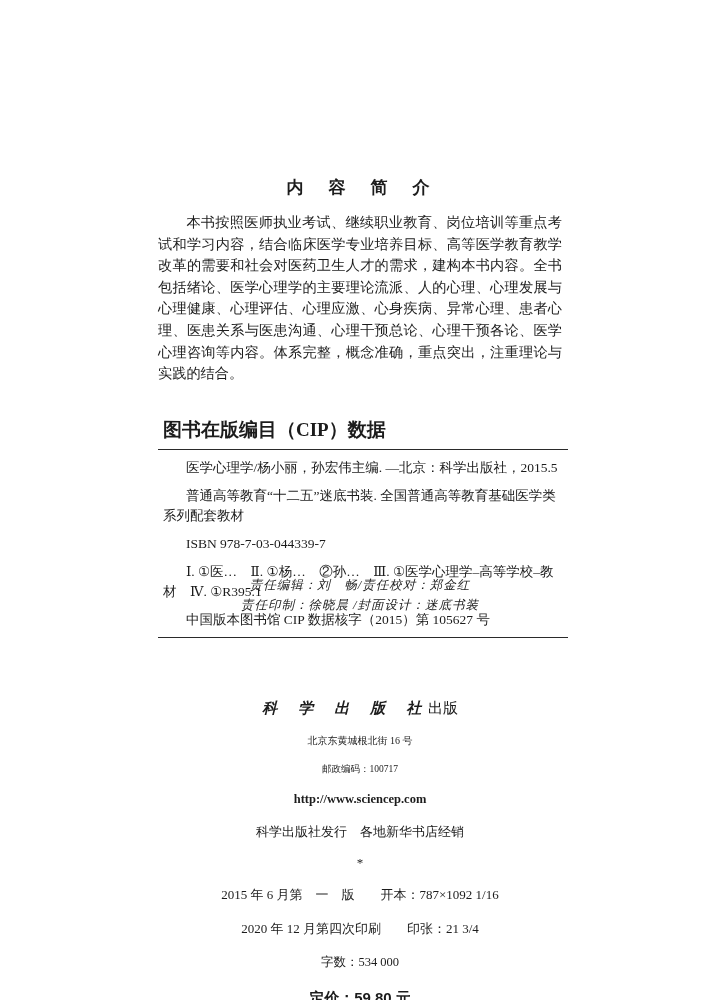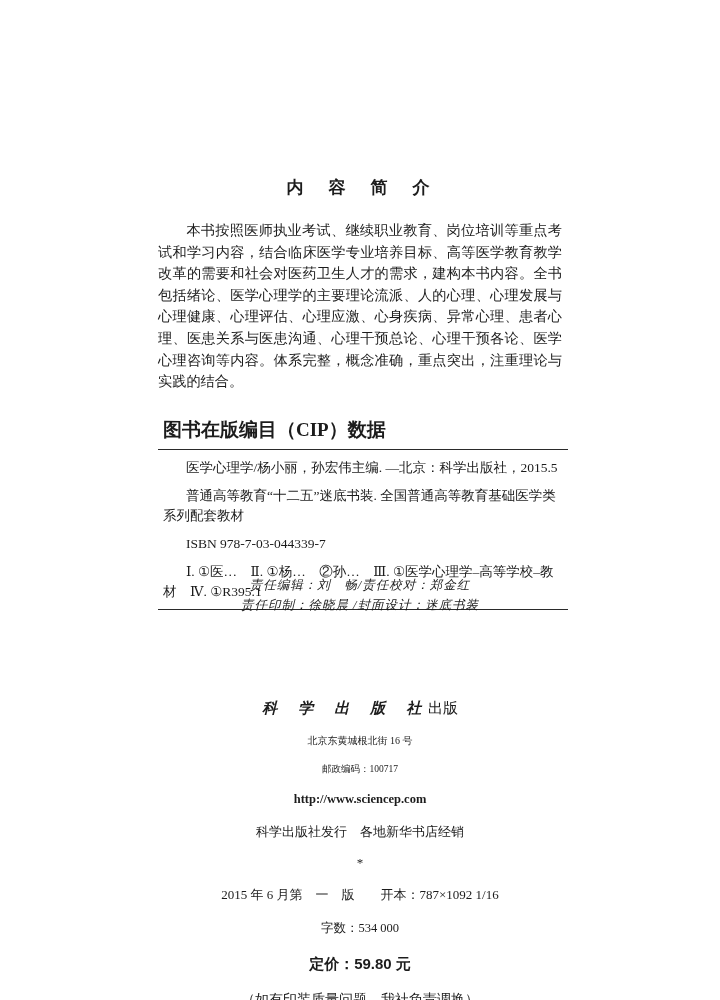--- a/index.html
+++ b/index.html
@@ -22,21 +22,21 @@
     position: absolute;
     left: 150px;
     top: 176px;
     width: 420px;
   }
   .intro-title {
     text-align: center;
     font-size: 17px;
     font-weight: bold;
     letter-spacing: 4px;
-    margin: 0 0 21px 0;
+    margin: 0 0 13px 0;
   }
   .intro p {
     margin: 8px;
     font-size: 14.2px;
     line-height: 21.6px;
     text-align: justify;
     text-indent: 2em;
   }
 
   
@@ -124,37 +124,39 @@
     <p>本书按照医师执业考试、继续职业教育、岗位培训等重点考试和学习内容，结合临床医学专业培养目标、高等医学教育教学改革的需要和社会对医药卫生人才的需求，建构本书内容。全书包括绪论、医学心理学的主要理论流派、人的心理、心理发展与心理健康、心理评估、心理应激、心身疾病、异常心理、患者心理、医患关系与医患沟通、心理干预总论、心理干预各论、医学心理咨询等内容。体系完整，概念准确，重点突出，注重理论与实践的结合。</p>
   </section>
 
   <section class="cip">
     <div class="cip-header">图书在版编目（CIP）数据</div>
     <hr class="rule">
     <div class="cip-entry">医学心理学/杨小丽，孙宏伟主编. —北京：科学出版社，2015.5</div>
     <div class="cip-entry hanging">普通高等教育“十二五”迷底书装. 全国普通高等教育基础医学类系列配套教材</div>
     <div class="cip-entry">ISBN 978-7-03-044339-7</div>
     <div class="cip-entry hanging">Ⅰ. ①医…　Ⅱ. ①杨…　②孙…　Ⅲ. ①医学心理学–高等学校–教材　Ⅳ. ①R395.1</div>
+    <div class="cip-entry">中国版本图书馆 CIP 数据核字（2015）第 105627 号</div>
     <hr class="rule bottom">
   </section>
 
   <section class="credits">
     <div>责任编辑：刘　畅/责任校对：郑金红</div>
     <div>责任印制：徐晓晨 /封面设计：迷底书装</div>
   </section>
 
   <section class="colophon">
     <div class="pub-line">
       <span class="pub-logo">科　学　出　版　社</span>
       <span class="pub-suffix">出版</span>
     </div>
     <div class="addr-line">北京东黄城根北街 16 号</div>
     <div class="post-line">邮政编码：100717</div>
     <div class="url-line">http://www.sciencep.com</div>
     <div class="dist-line">科学出版社发行　各地新华书店经销</div>
     <div class="star-line">*</div>
     <div class="edition-line">2015 年 6 月第　一　版　　开本：787×1092 1/16</div>
+    <div class="edition-line2">2020 年 12 月第四次印刷　　印张：21 3/4</div>
     <div class="words-line">字数：534 000</div>
     <div class="price-line">定价：59.80 元</div>
     <div class="notice-line">（如有印装质量问题，我社负责调换）</div>
   </section>
 
 </div>
 
 </body></html>

